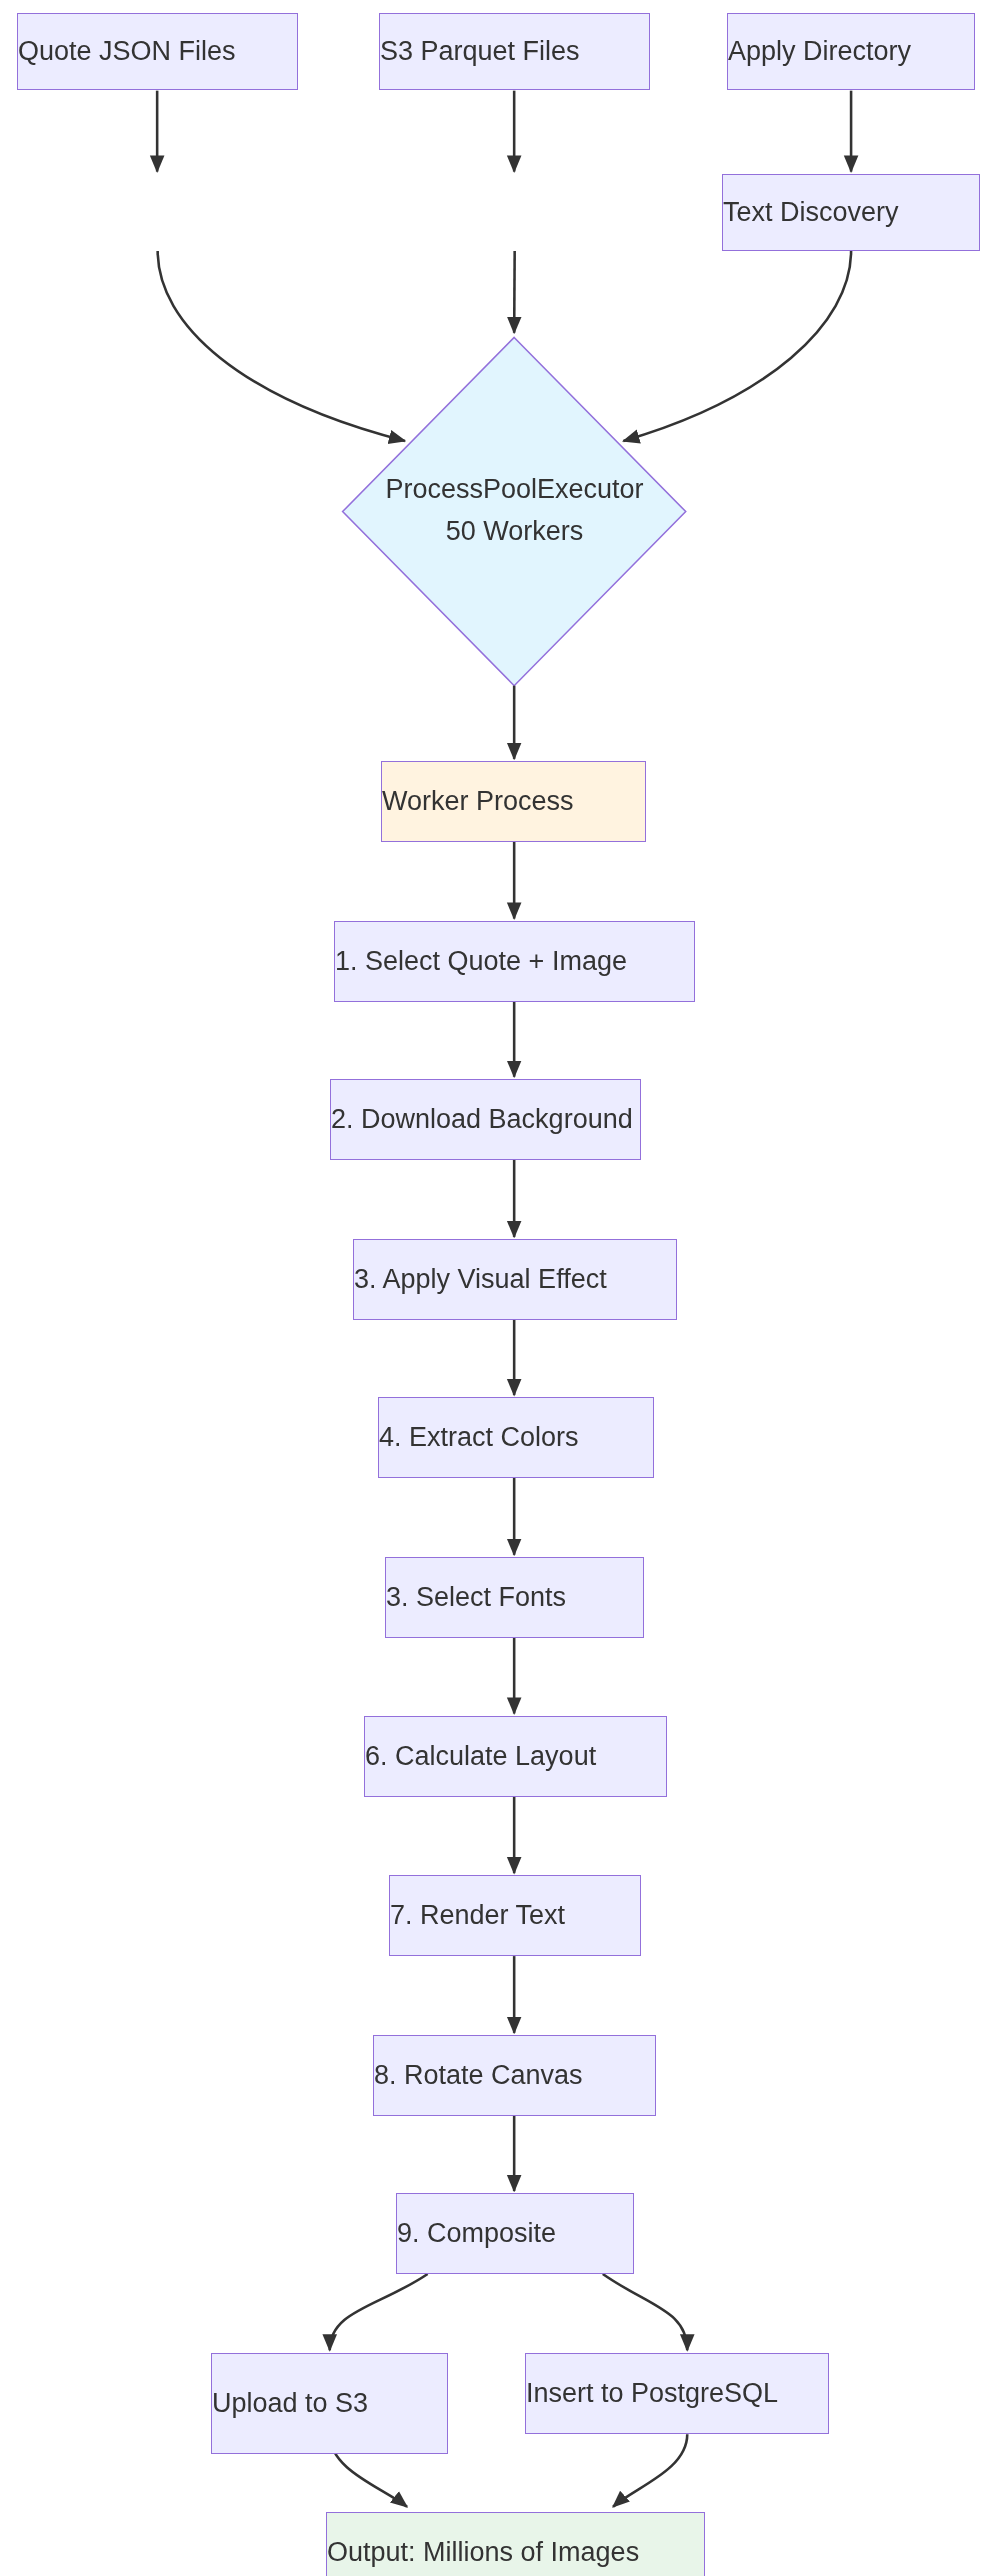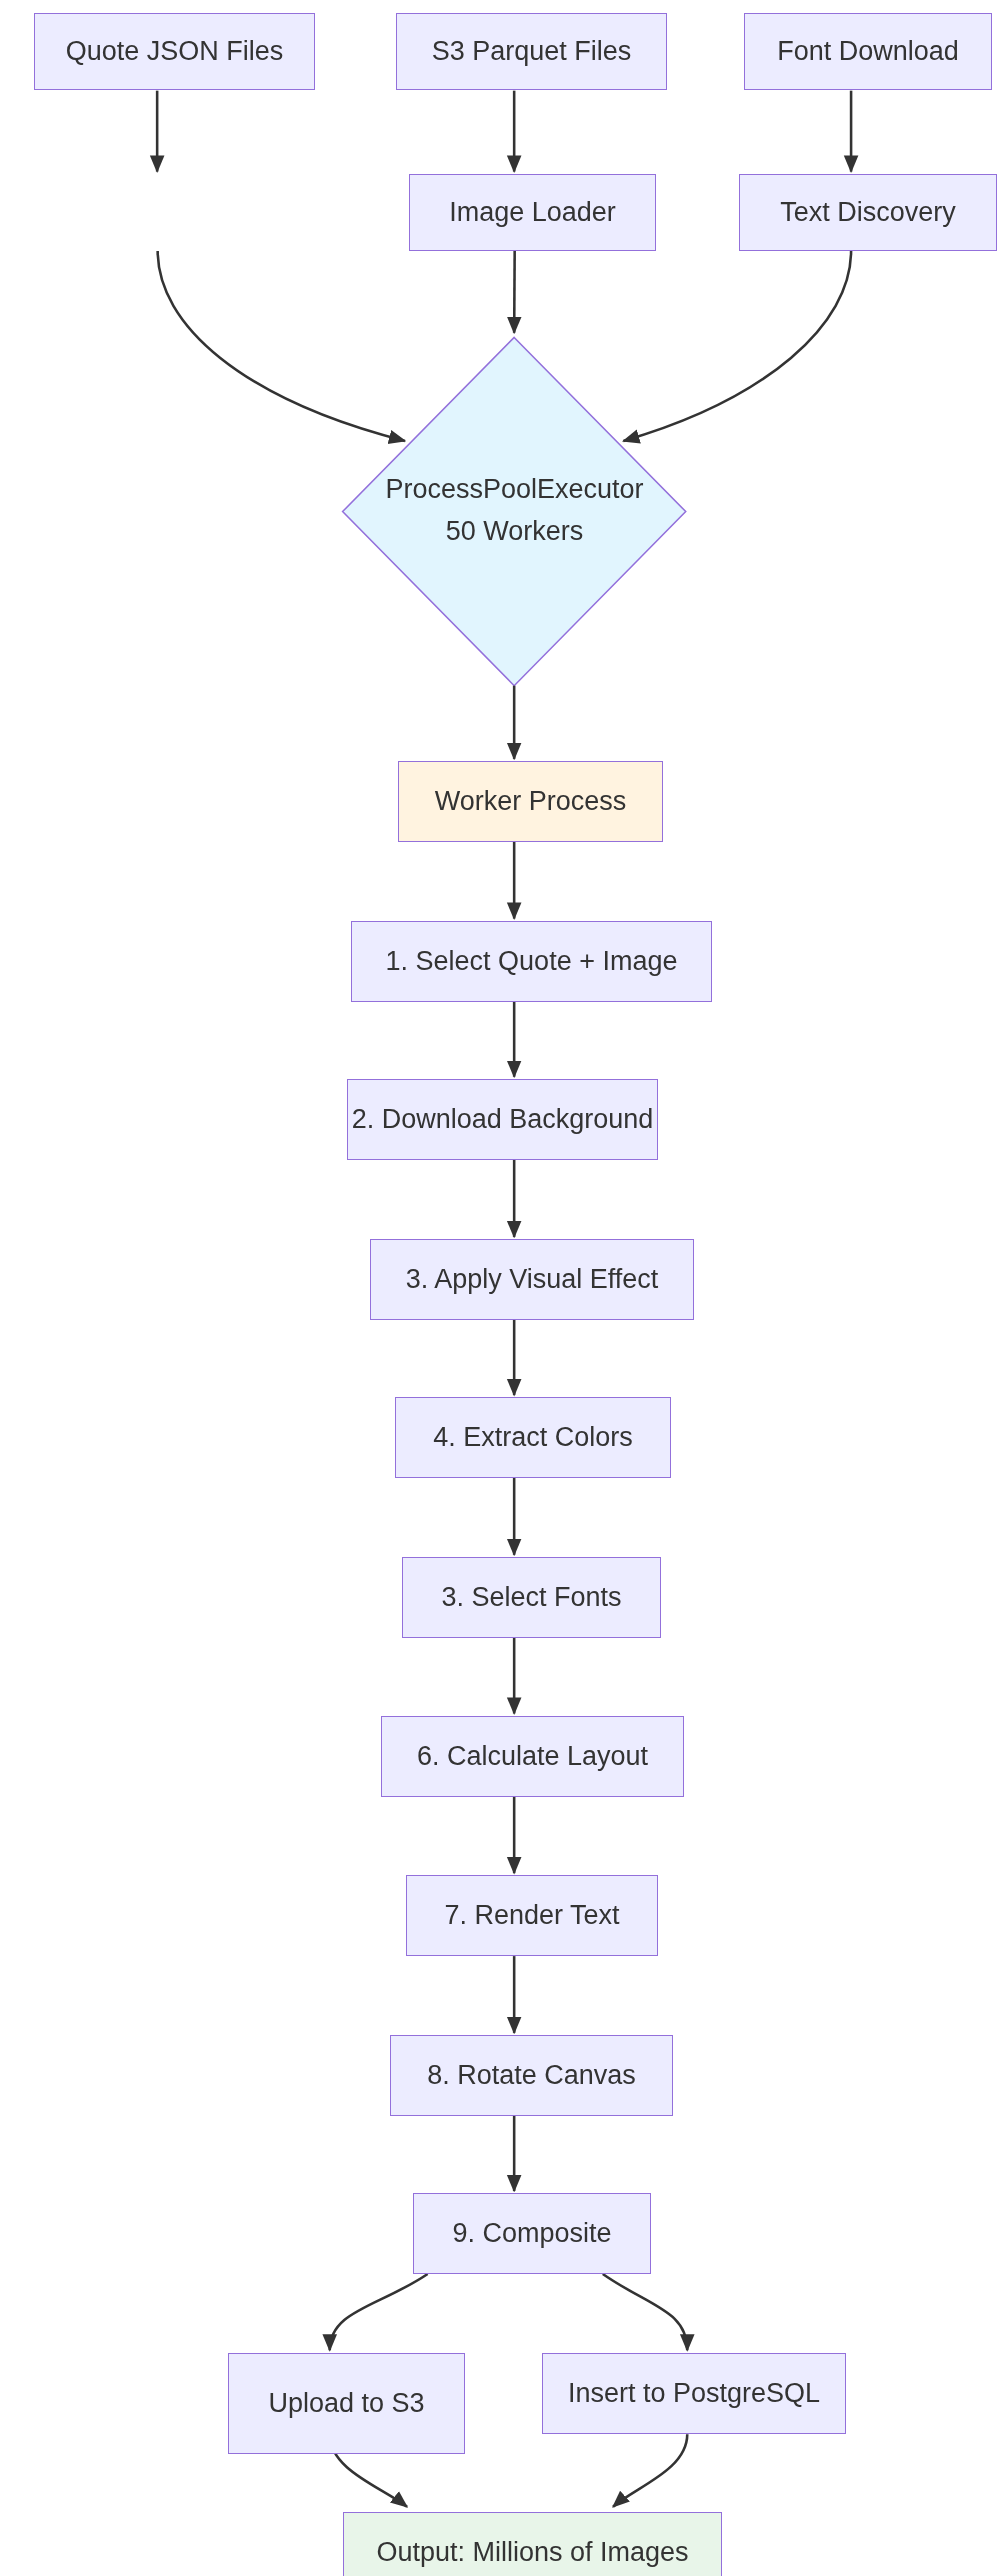--- a/index.html
+++ b/index.html
@@ -12,22 +12,22 @@
     position:relative; width:1000px; height:2632px; background:var(--canvas-bg);
     font-family:"Liberation Sans", sans-serif; color:var(--text-color);
   }
   #edge-layer{position:absolute; left:0; top:0; width:1000px; height:2632px;}
   .edge{fill:none; stroke:var(--edge-color); stroke-width:5px;}
   .arrow-head{fill:var(--edge-color);}
   .diamond-shape{fill:var(--decision-fill); stroke:var(--node-border); stroke-width:3px;}
   .node{
     position:absolute; box-sizing:border-box;
     background:var(--node-fill); border:1.8px solid var(--node-border);
-    display:flex; align-items:center; justify-content:center; text-align:center;
-    font-size:27px; line-height:1.25; color:var(--text-color);margin-left:17px;
+    display:flex; align-items:center; justify-content:flex-start; text-align:center;
+    font-size:27px; line-height:1.25; color:var(--text-color);
   }
   .node.worker{background:var(--worker-fill);}
   .node.output{background:var(--output-fill);}
   .diamond-label{
     position:absolute; box-sizing:border-box; background:transparent; border:none;
     display:flex; flex-direction:column; align-items:center; justify-content:center;
     text-align:left; font-size:27px; line-height:1.55; color:var(--text-color);
   }
 </style>
 </head>
@@ -66,26 +66,23 @@
     <path class="edge" marker-end="url(#arrow)" d="M 1334 4725 C 1334 4795 1232 4828 1190 4866"></path>
   </svg>
 
   <div class="node" style="left:17px;top:13.4px;width:281px;height:77px">
     <span>Quote JSON Files</span>
   </div>
   <div class="node" style="left:379px;top:13.4px;width:271px;height:77px">
     <span>S3 Parquet Files</span>
   </div>
   <div class="node" style="left:727px;top:13.4px;width:248px;height:77px">
-    <span>Font Download</span>
+    <span>Apply Directory</span>
   </div>
 
-  <div class="node" style="left:392px;top:174px;width:247px;height:77px">
-    <span>Image Loader</span>
-  </div>
   <div class="node" style="left:722px;top:174px;width:258px;height:77px">
     <span>Text Discovery</span>
   </div>
 
   <div class="diamond-label" style="left:342px;top:336px;width:345px;height:350px">
     <span>ProcessPoolExecutor</span>
     <span>50 Workers</span>
   </div>
 
   <div class="node worker" style="left:381px;top:761px;width:265px;height:81px">

